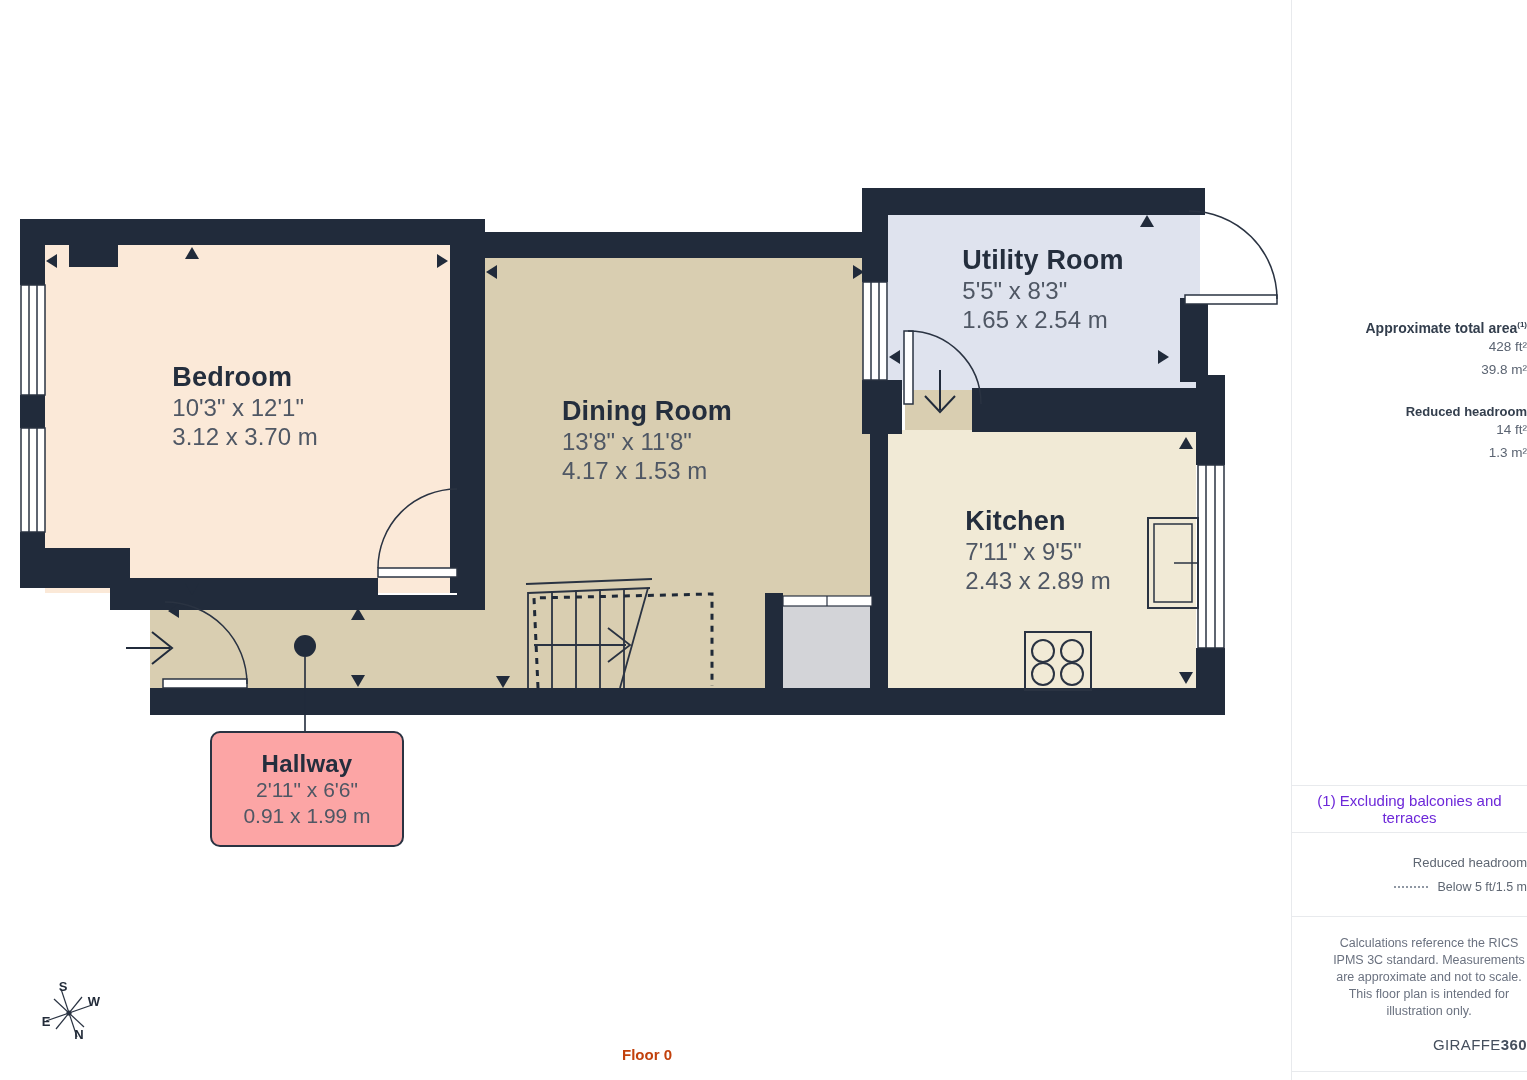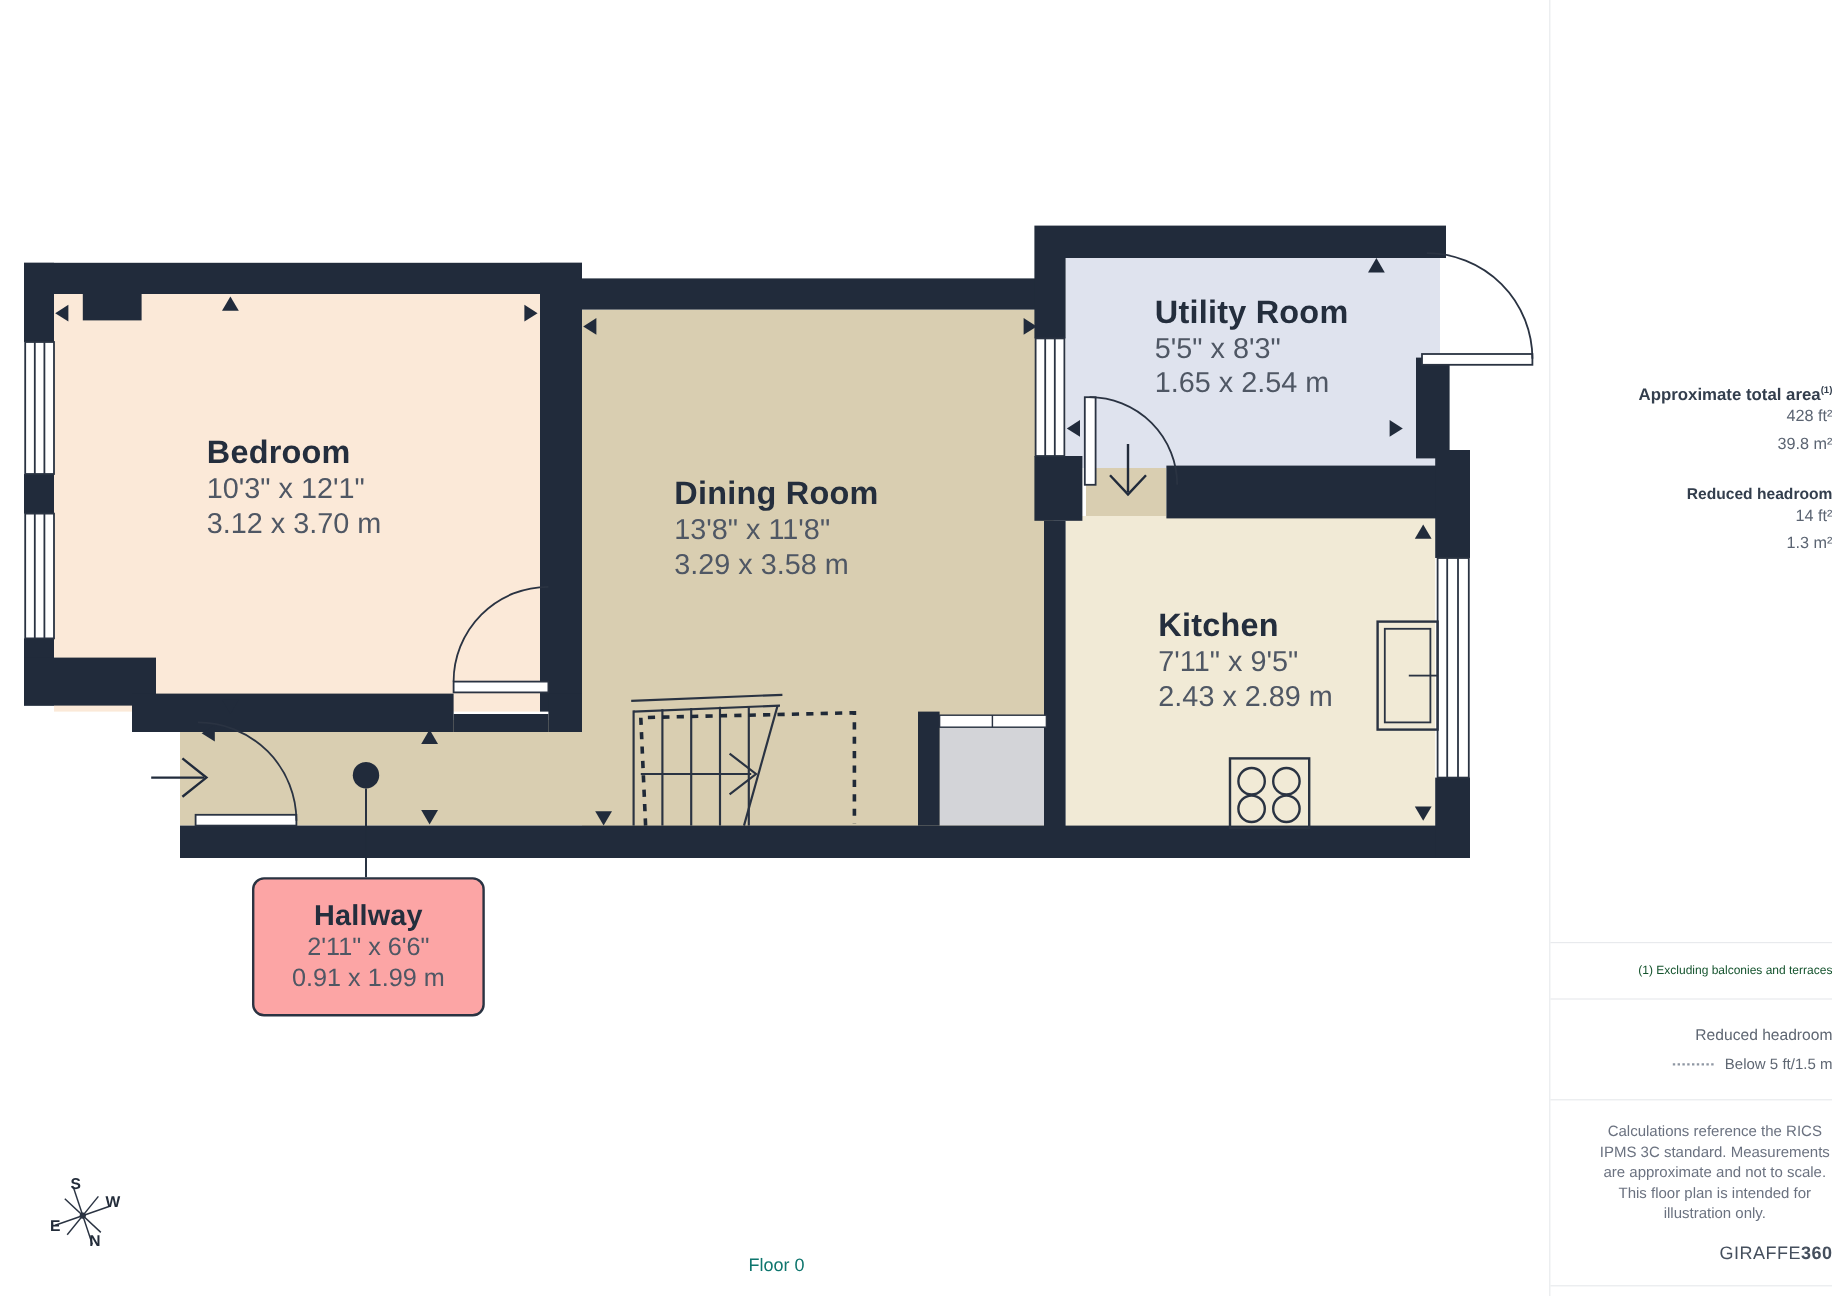--- a/index.html
+++ b/index.html
@@ -8,35 +8,35 @@
   
   .room-label{position:absolute;text-align:left;transform:translateX(-50%);pointer-events:none;white-space:nowrap;}
   .room-name{font-weight:700;font-size:27px;color:#242e3d;letter-spacing:.2px;line-height:1.15;}
   .room-dims{font-size:24px;color:#4f5764;line-height:1.22;}
   .callout{position:absolute;left:210px;top:731px;width:190px;height:112px;background:#fca5a5;
            border:2px solid #2a3342;border-radius:10px;display:flex;flex-direction:column;
            align-items:center;justify-content:center;text-align:center;}
   .callout .room-name{font-size:24px;}
   .callout .room-dims{font-size:21px;}
   .floor-label{position:absolute;left:647px;top:1046px;transform:translateX(-50%);
-               font-size:15px;font-weight:400;color:#0f766e;}
+               font-size:15px;font-weight:700;color:#c2410c;}
   .compass-letter{position:absolute;transform:translate(-50%,-50%);font-size:13px;font-weight:700;color:#232c3a;}
   
   .sidebar{position:absolute;left:1291px;top:0;width:235px;height:1080px;background:#fff;border-left:1px solid #e8eaed;}
   .sb-section{position:absolute;left:0;width:100%;box-sizing:border-box;display:flex;flex-direction:column;
               align-items:flex-end;justify-content:center;text-align:center;}
   .sb-a{top:0;height:785px;}
   .sb-b{top:785px;height:48px;border-top:1px solid #e8eaed;border-bottom:1px solid #e8eaed;}
   .sb-c{top:833px;height:84px;border-bottom:1px solid #e8eaed;}
   .sb-d{top:917px;height:155px;border-bottom:1px solid #e8eaed;}
   .sb-title{font-size:14px;font-weight:700;color:#333e4d;}
   .sb-title sup{font-size:8px;}
   .sb-value{font-size:13.5px;color:#5b6472;line-height:1.7;}
   .sb-sub{font-size:13px;font-weight:700;color:#333e4d;margin-top:22px;}
-  .sb-note{font-size:10px;color:#14532d;}
+  .sb-note{font-size:15px;color:#6d28d9;}
   .legend-title{font-size:13px;color:#5f6773;margin-bottom:10px;}
   .legend-row{display:flex;align-items:center;gap:9px;}
   .legend-dash{width:34px;height:0;border-top:2px dotted #8f97a3;}
   .legend-text{font-size:12.5px;color:#5f6773;}
   .disclaimer{font-size:12.5px;color:#6b7280;width:196px;line-height:1.35;}
   .brand{margin-top:16px;font-size:15px;letter-spacing:.4px;color:#454f5d;}
   .brand .b2{font-weight:700;}
 </style>
 </head>
 <body>
@@ -202,21 +202,21 @@
 
   <div class="room-label" style="left:245px;top:362px;">
     <div class="room-name">Bedroom</div>
     <div class="room-dims">10'3" x 12'1"</div>
     <div class="room-dims">3.12 x 3.70 m</div>
   </div>
 
   <div class="room-label" style="left:647px;top:396px;">
     <div class="room-name">Dining Room</div>
     <div class="room-dims">13'8" x 11'8"</div>
-    <div class="room-dims">3.29 x 3.58 m</div>
+    <div class="room-dims">4.17 x 1.53 m</div>
   </div>
 
   <div class="room-label" style="left:1043px;top:245px;">
     <div class="room-name">Utility Room</div>
     <div class="room-dims">5'5" x 8'3"</div>
     <div class="room-dims">1.65 x 2.54 m</div>
   </div>
 
   <div class="room-label" style="left:1038px;top:506px;">
     <div class="room-name">Kitchen</div>

